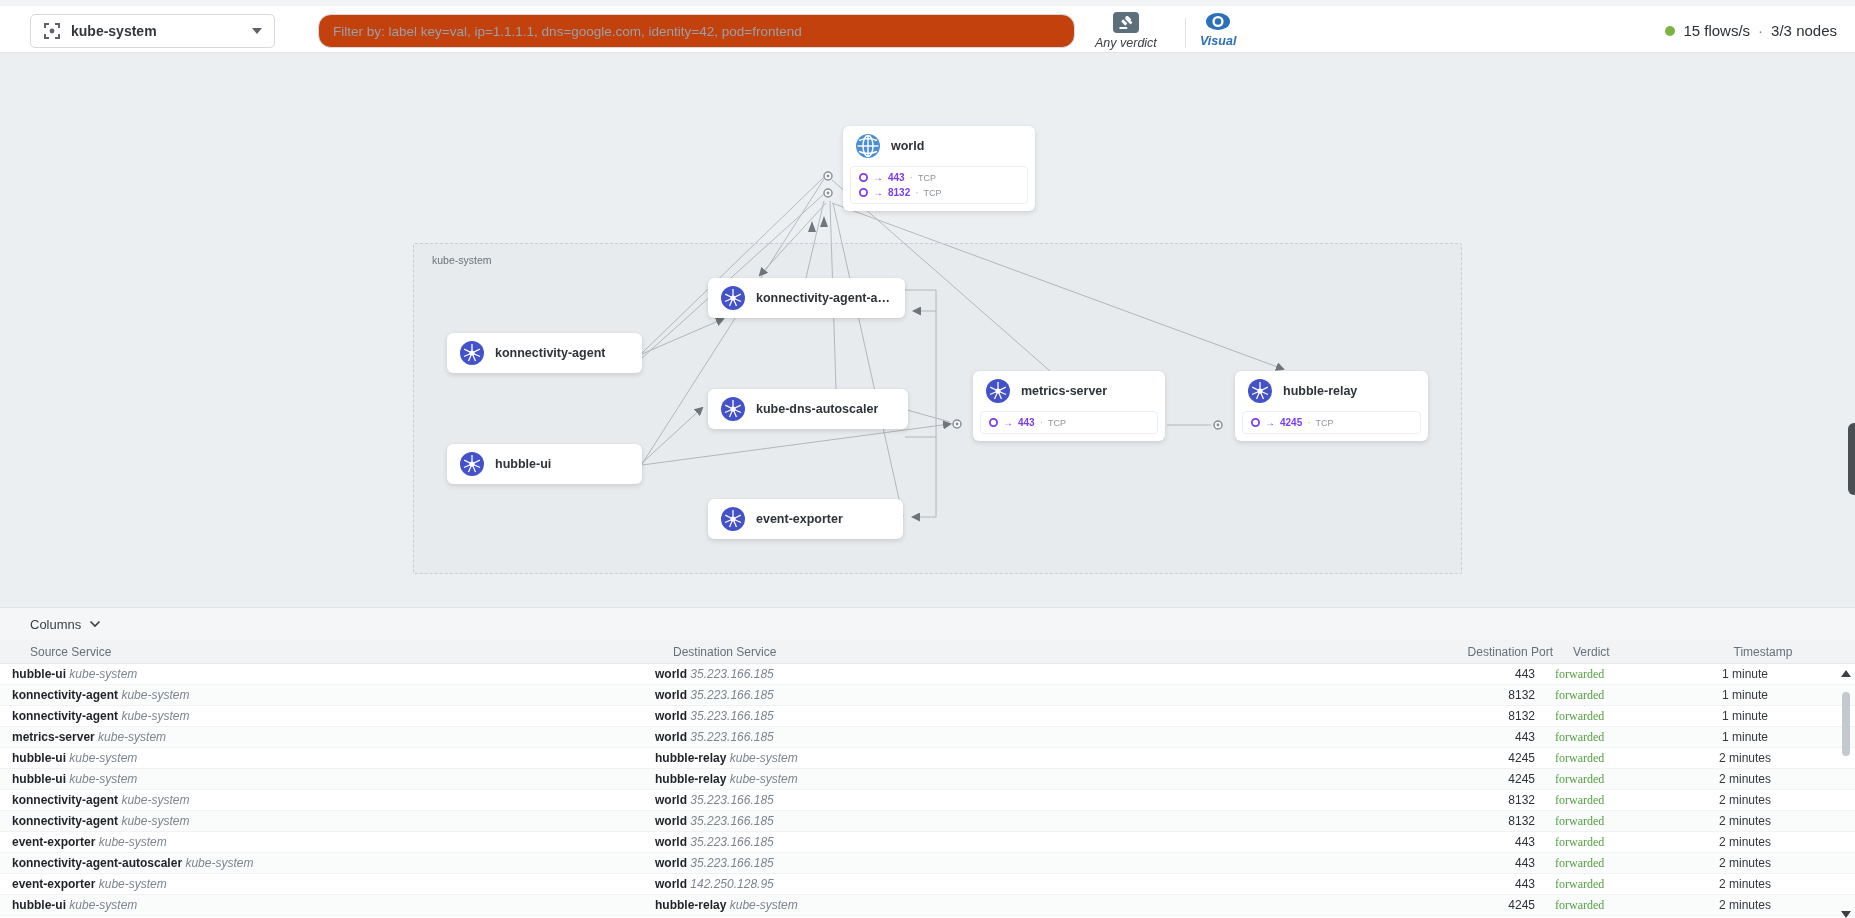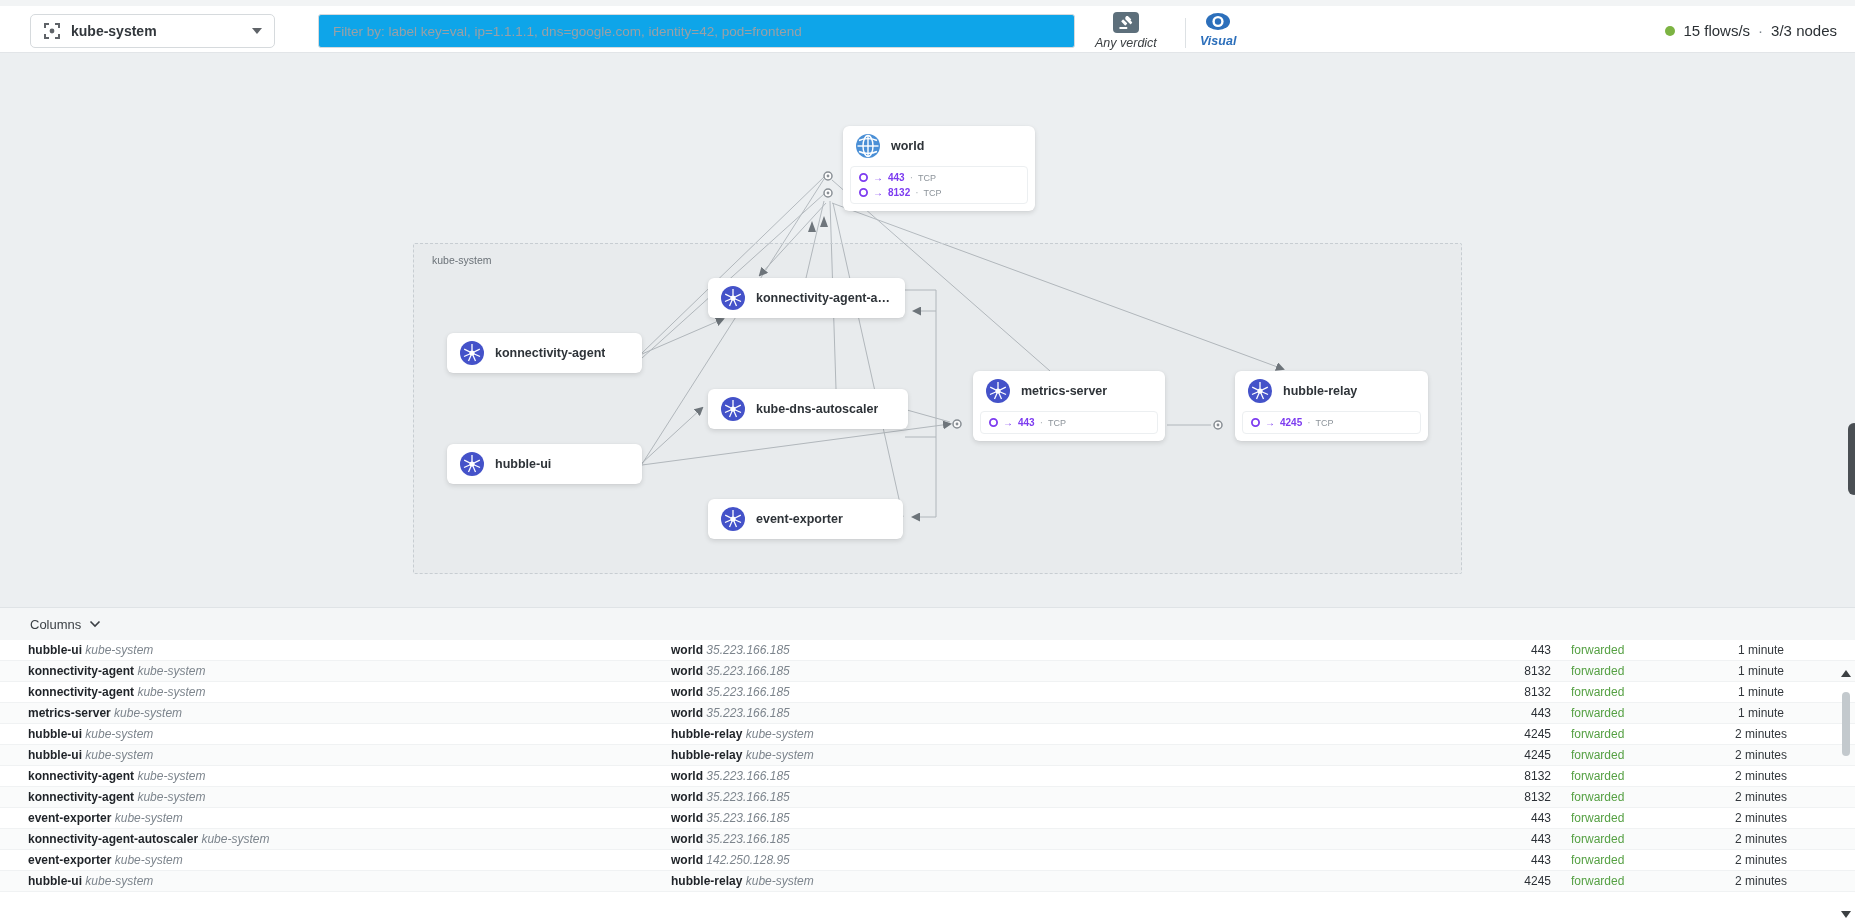--- a/index.html
+++ b/index.html
@@ -9,22 +9,22 @@
   
   .topbar { position:absolute; left:0; top:0; width:1855px; height:53px;
     background:#fff; border-bottom:1px solid #e2e5e8; border-top:6px solid #f2f4f5; }
   .ns-select { position:absolute; left:30px; top:8px; width:245px; height:34px;
     background:#fff; border:1px solid #d6dadd; border-radius:5px;
     display:flex; align-items:center; padding:0 12px; cursor:pointer; }
   .ns-select .label { font-size:14px; font-weight:bold; color:#32373c; margin-left:10px; flex:1; }
   .caret { width:0; height:0; border-left:5px solid transparent; border-right:5px solid transparent;
     border-top:6px solid #5f6368; }
   .filter { position:absolute; left:318px; top:8px; width:757px; height:34px;
-    border:1px solid #d6dadd; border-radius:3px; padding:0 14px; font-size:13.5px;
-    color:#202124; background:#0ea5e9; font-family:"Liberation Sans",sans-serif; }
+    border:1px solid #d6dadd; border-radius:13px; padding:0 14px; font-size:13.5px;
+    color:#202124; background:#c2410c; font-family:"Liberation Sans",sans-serif; }
   .filter::placeholder { color:#9aa0a6; }
   .tool { position:absolute; top:6px; display:flex; flex-direction:column; align-items:center;
     gap:3px; cursor:pointer; }
   .tool .cap { font-size:12.5px; color:#3c4043;font-style:italic; }
   .verdict-ic { width:26px; height:21px; background:#5d6f7b; border-radius:4px;
     display:flex; align-items:center; justify-content:center; }
   .vbar { position:absolute; left:1185px; top:12px; width:1px; height:30px; background:#dde1e4; }
   .tool.visual .cap { color:#2c6fbb; font-weight:bold; }
   .status { position:absolute; right:18px; top:16px; display:flex; align-items:center;
     gap:8px; font-size:15px; color:#2b3034; }
@@ -57,27 +57,27 @@
     padding-left:30px; gap:8px; }
   .columns-bar .t { font-size:13px; color:#3a3f44; }
   .thead { height:24px; background:#f1f3f4; display:grid; align-items:center;
     grid-template-columns:643px 780px 100px 110px 200px; padding-left:30px;
     font-size:12px; color:#67707a; border-bottom:1px solid #e6e9eb; }
   .thead .h-port { text-align:right; }
   .thead .h-verdict { padding-left:20px; }
   .thead .h-time { text-align:center; }
   .tbody { position:relative; }
   .trow { height:21px; display:grid; align-items:center;
-    grid-template-columns:643px 780px 100px 110px 200px; padding-left:28px;
+    grid-template-columns:643px 780px 100px 110px 200px; padding-left:12px;
     font-size:12px; border-bottom:1px solid #f0f2f3; background:#fff; }
   .trow:nth-child(even) { background:#fafbfb; }
   .trow b { color:#1f2328; font-weight:bold; }
   .trow i { color:#7d858d; font-style:italic; }
   .c-port { text-align:right; color:#2b3036; }
-  .c-verdict { padding-left:20px; color:var(--verdict-forwarded,#55a043); }
+  .c-verdict { padding-left:20px; color:var(--verdict-forwarded,#55a043);font-family:Liberation Serif, serif; }
   .c-time { text-align:center; color:#33383d; }
 
   
   .tscroll { position:absolute; right:3px; top:62px; width:12px; height:248px; }
   .tri-up { width:0; height:0; border-left:5px solid transparent; border-right:5px solid transparent;
     border-bottom:7px solid #3c4043; margin:0 auto; }
   .tri-down { width:0; height:0; border-left:5px solid transparent; border-right:5px solid transparent;
     border-top:7px solid #3c4043; margin:0 auto; position:absolute; bottom:0; left:1px; }
   .thumb { position:absolute; top:22px; left:2px; width:8px; height:64px; background:#c3c9cd;
     border-radius:4px; }
@@ -378,20 +378,27 @@
   </div>
 </div>
 
 <div class="panel">
   <div class="columns-bar">
     <span class="t">Columns</span>
     <svg width="12" height="8" viewBox="0 0 12 8">
       <path d="M1.5 1.5 L6 6 L10.5 1.5" stroke="#3a3f44" stroke-width="1.6" fill="none"></path>
     </svg>
   </div>
+  <div class="thead">
+    <div>Source Service</div>
+    <div>Destination Service</div>
+    <div class="h-port">Destination Port</div>
+    <div class="h-verdict">Verdict</div>
+    <div class="h-time">Timestamp</div>
+  </div>
   <div class="tbody" id="tbody">
   <div class="trow">
     <div><b>hubble-ui</b> <i>kube-system</i></div>
     <div><b>world</b> <i>35.223.166.185</i></div>
     <div class="c-port">443</div>
     <div class="c-verdict">forwarded</div>
     <div class="c-time">1 minute</div>
   </div>
 
   <div class="trow">

